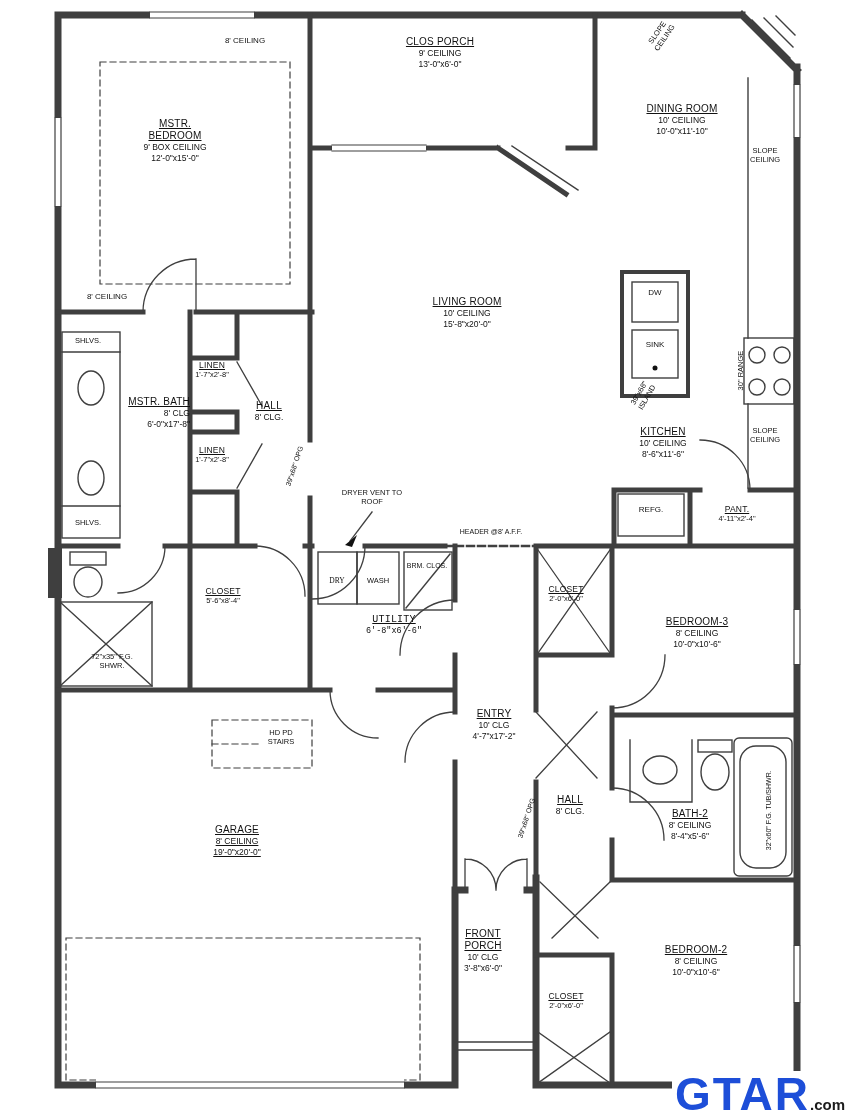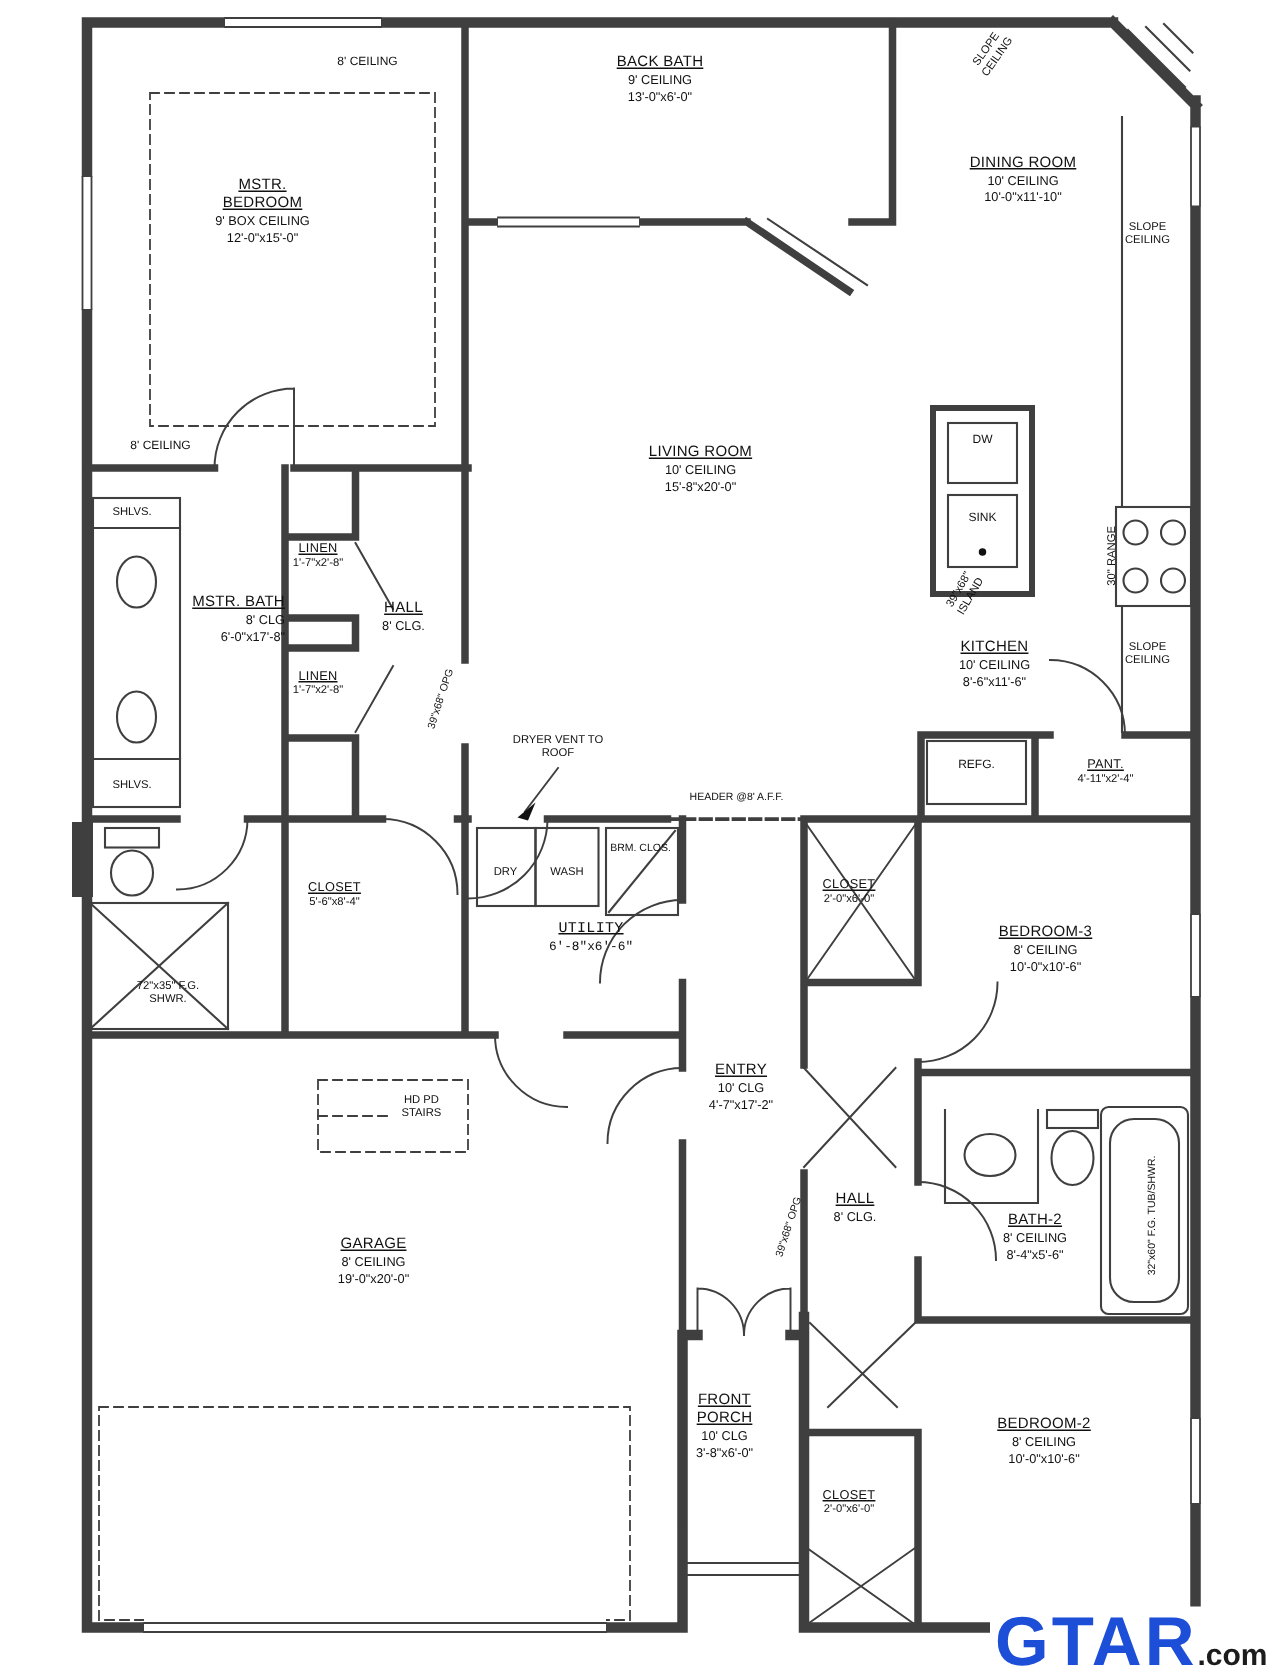--- a/index.html
+++ b/index.html
@@ -10,21 +10,21 @@
   .lbl .nm{display:block;text-decoration:underline;font-size:10px;letter-spacing:.2px;}
   .lbl .sub{display:block;font-size:8.5px;}
   .lbl.sm .nm{font-size:8.5px;}
   .lbl.sm .sub{font-size:7.5px;}
   .f8{font-size:8px;} .f75{font-size:7.5px;} .f7{font-size:7px;}
   .fx{display:block;}
   .nowrap{white-space:nowrap;}
   .rot{transform-origin:center center;}
   .wm{position:absolute;right:4px;bottom:0;display:flex;align-items:baseline;background:#fff;padding:0 3px;}
   .wm-g{font-size:46px;font-weight:bold;color:#1d4ed8;letter-spacing:2px;line-height:1;}
-  .wm-c{font-size:20px;font-weight:bold;color:#1c1c1c;}
+  .wm-c{font-size:15px;font-weight:bold;color:#1c1c1c;}
 </style>
 </head>
 <body>
 
 <div class="plan">
 
   <svg class="geo" width="852" height="1117" viewBox="0 0 852 1117">
     <g stroke="#3f3f3f" fill="none" stroke-linecap="square">
 
       <path stroke-width="7" d="M58,15 H742 M742,15 L797,70 M797,67 V1085 M797,1085 H536 M536,878 V1085 M455,890 V1085 M455,1085 H58 M58,1085 V15 M455,890 H465 M527,890 H536"></path>
@@ -138,21 +138,21 @@
       <span class="fx">8' CEILING</span>
     </div>
 
   <div class="lbl" style="left:133px;top:118px;width:84px;">
     <span class="nm">MSTR. BEDROOM</span>
     <span class="sub">9' BOX CEILING</span>
     <span class="sub">12'-0"x15'-0"</span>
   </div>
 
   <div class="lbl" style="left:400px;top:36px;width:80px;">
-    <span class="nm">BACK BATH</span>
+    <span class="nm">CLOS PORCH</span>
     <span class="sub">9' CEILING</span>
     <span class="sub">13'-0"x6'-0"</span>
   </div>
 
   <div class="lbl f75 rot" style="left:638px;top:26px;width:46px;transform:rotate(-55deg);">
       <span class="fx">SLOPE CEILING</span>
     </div>
 
   <div class="lbl" style="left:642px;top:103px;width:80px;">
     <span class="nm">DINING ROOM</span>
@@ -238,21 +238,21 @@
 
   <div class="lbl sm" style="left:185px;top:586px;width:76px;">
     <span class="nm">CLOSET</span>
     <span class="sub">5'-6"x8'-4"</span>
   </div>
 
   <div class="lbl f75" style="left:80px;top:652px;width:64px;">
       <span class="fx">72"x35" F.G. SHWR.</span>
     </div>
 
-  <div class="lbl f75" style="left:321px;top:576px;width:32px;">
+  <div class="lbl f75" style="left:321px;top:576px;width:32px;font-family:Liberation Serif, serif;">
       <span class="fx">DRY</span>
     </div>
   <div class="lbl f75" style="left:359px;top:576px;width:38px;">
       <span class="fx">WASH</span>
     </div>
   <div class="lbl f7" style="left:404px;top:562px;width:46px;">
       <span class="fx">BRM. CLOS.</span>
     </div>
 
   <div class="lbl" style="left:356px;top:614px;width:76px;font-family:Liberation Mono, monospace;">
@@ -298,21 +298,21 @@
   <div class="lbl" style="left:650px;top:808px;width:80px;">
     <span class="nm">BATH-2</span>
     <span class="sub">8' CEILING</span>
     <span class="sub">8'-4"x5'-6"</span>
   </div>
 
   <div class="lbl f7 rot nowrap" style="left:714px;top:806px;width:110px;transform:rotate(-90deg);">
       <span class="fx">32"x60" F.G. TUB/SHWR.</span>
     </div>
 
-  <div class="lbl" style="left:201px;top:824px;width:96px;">
+  <div class="lbl" style="left:189px;top:824px;width:96px;text-decoration:underline;">
     <span class="nm">GARAGE</span>
     <span class="sub">8' CEILING</span>
     <span class="sub">19'-0"x20'-0"</span>
   </div>
 
   <div class="lbl f75" style="left:256px;top:728px;width:50px;">
       <span class="fx">HD PD STAIRS</span>
     </div>
 
   <div class="lbl" style="left:446px;top:928px;width:74px;">

